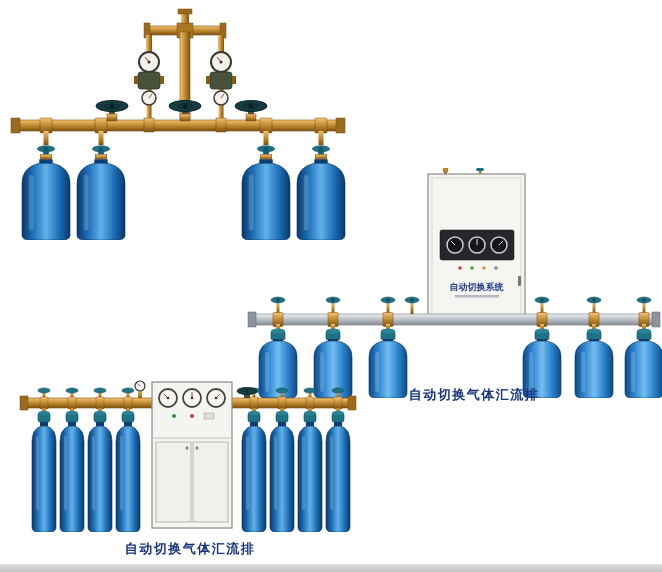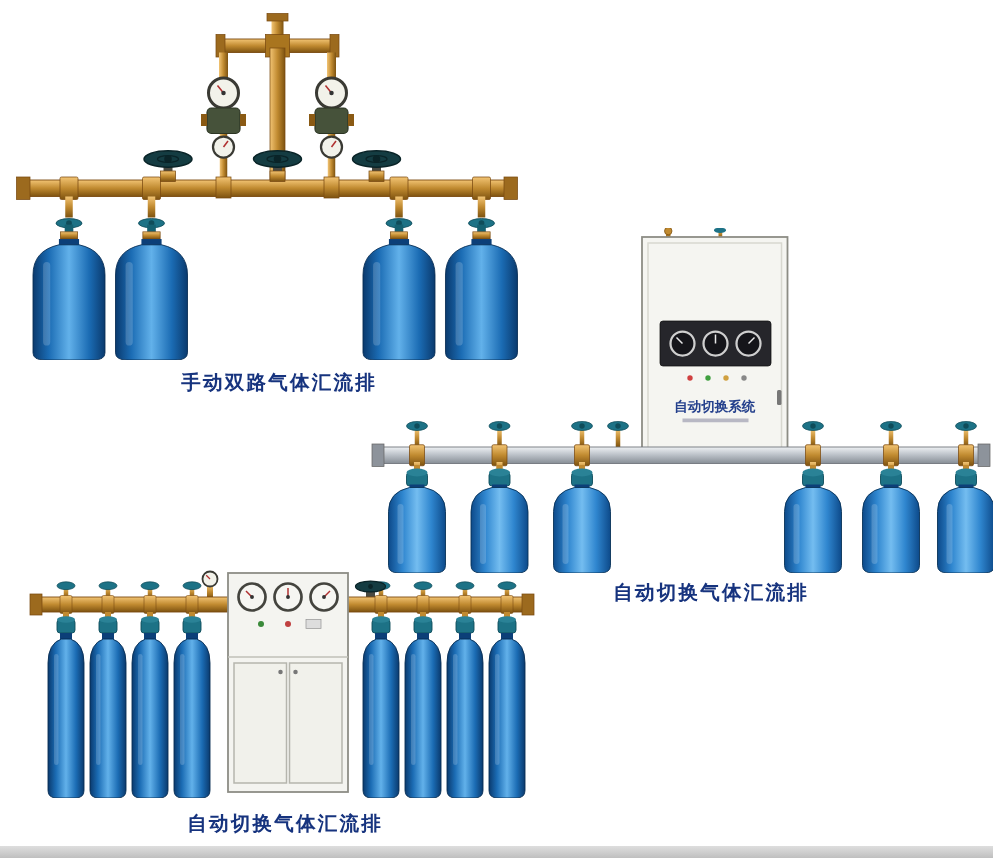--- a/index.html
+++ b/index.html
@@ -1,21 +1,21 @@
 <!DOCTYPE html>
 <html style="--caption: #16337e; --brass: #c08a30; --teal-valve: #1d7286; --cylinder-blue-dark: #0a3a6e; --cylinder-blue-light: #62b1ea; --cabinet-white: #f4f4f0; --manifold-silver: #b9bfc6; --footer-strip: #bfbfbf;"><head>
 <meta charset="utf-8">
 <style>
   * { margin:0; padding:0; box-sizing:border-box; }
   html,body { background:#ffffff; }
   body { font-family:"Liberation Sans","DejaVu Sans",sans-serif; }
   .canvas { position:relative; width:662px; height:572px; background:#fff; overflow:hidden; }
   .fig { position:absolute; }
   .fig1 { left:8px; top:6px; }
-  .fig2 { left:246px; top:152px; }
+  .fig2 { left:246px; top:168px; }
   .fig3 { left:16px; top:378px; }
   .caption {
     position:absolute;
     font-size:13px;
     font-weight:bold;
     letter-spacing:1.5px;
     color:var(--caption,#16337e);
     text-align:center;
     white-space:nowrap;
   }
@@ -141,21 +141,20 @@
         <rect x="310.5" y="125" width="5" height="14" fill="url(#g1brV)"></rect>
       </g>
 
       <use href="#g1c" x="10" y="138" width="56" height="96"></use>
       <use href="#g1c" x="65" y="138" width="56" height="96"></use>
       <use href="#g1c" x="230" y="138" width="56" height="96"></use>
       <use href="#g1c" x="285" y="138" width="56" height="96"></use>
     </svg>
     
   </figure>
-  <div class="caption cap1">手动双路气体汇流排</div>
 
   <figure class="fig fig2">
     <svg width="416" height="232" viewBox="0 0 416 232">
       <defs>
         <linearGradient id="g2cyl" x1="0" y1="0" x2="1" y2="0">
           <stop offset="0" stop-color="#0d4a8a"></stop>
             <stop offset="0.25" stop-color="#2f86cf"></stop>
           <stop offset="0.5" stop-color="#74bdf0"></stop>
             <stop offset="0.75" stop-color="#2f86cf"></stop>
           <stop offset="1" stop-color="#0d4a8a"></stop>

